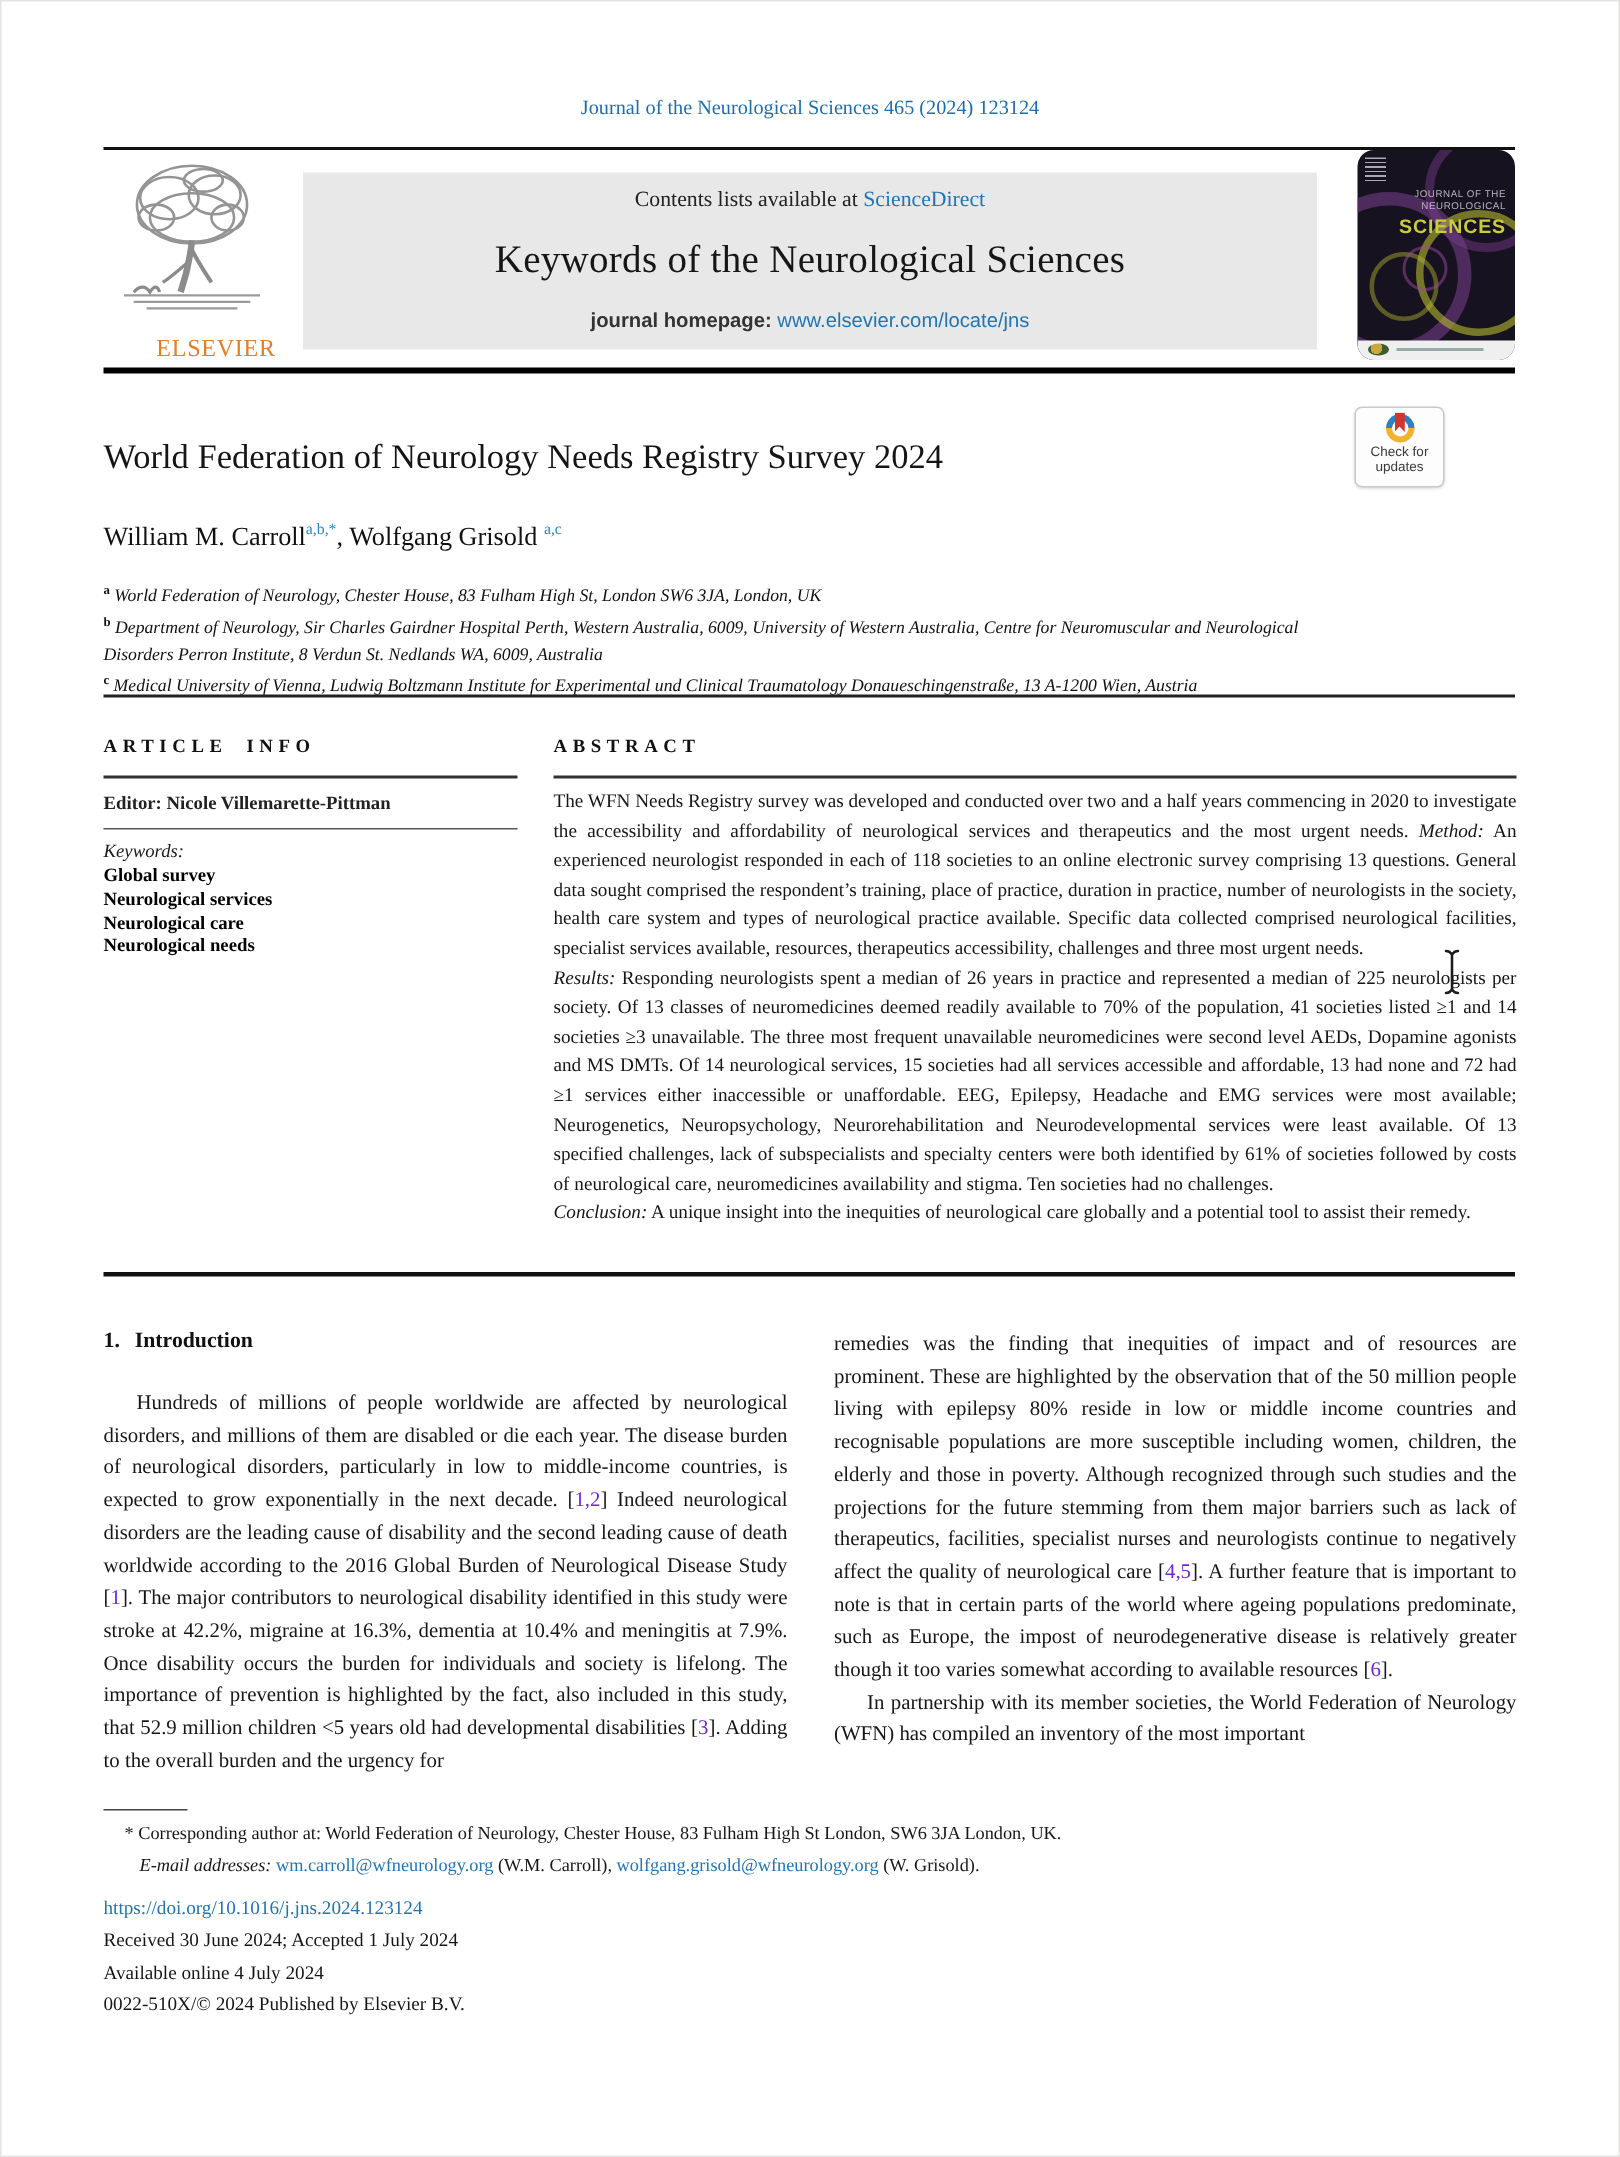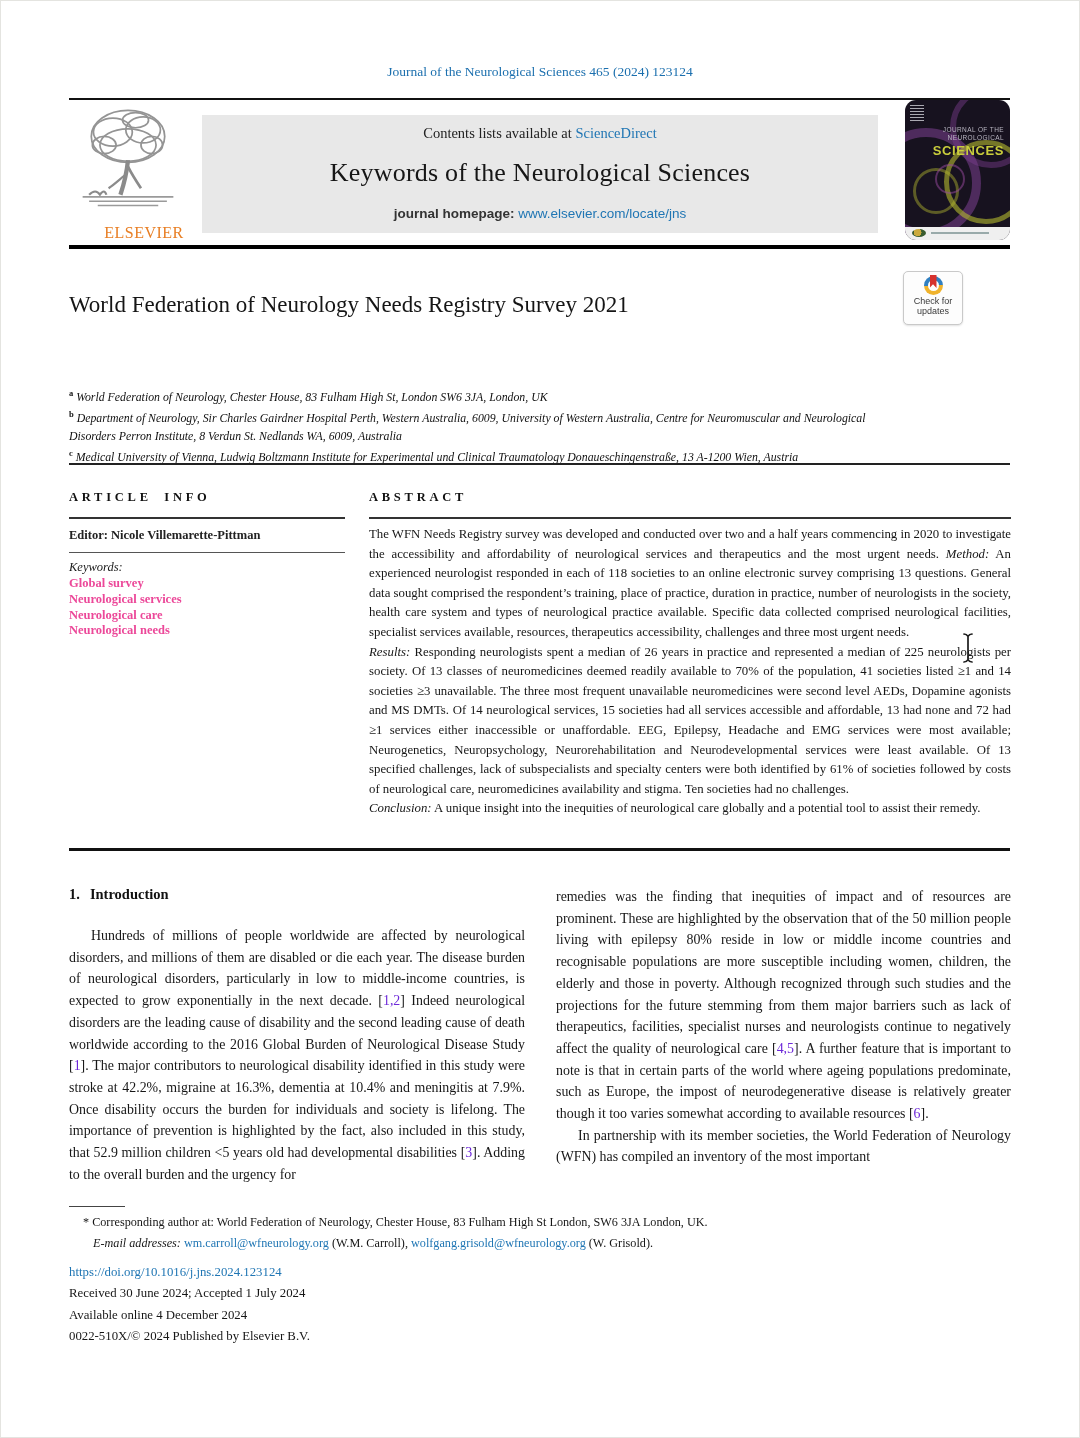--- a/index.html
+++ b/index.html
@@ -47,21 +47,21 @@
   .art-title{position:absolute;left:69px;top:292px;width:800px;font-size:23px;color:#151515;}
   .authors{position:absolute;left:69px;top:347px;font-size:17.5px;color:#111;}
   .authors sup{font-size:10.5px;color:#2e86c4;}
   .affils{position:absolute;left:69px;top:385px;width:830px;font-size:11.8px;font-style:italic;
           line-height:17.5px;color:#111;}
   .affils sup{font-style:normal;font-size:8.5px;font-weight:bold;}
   
   .sec-head{position:absolute;font-size:12.5px;font-weight:bold;letter-spacing:.3em;word-spacing:.45em;color:#111;}
   .editor-line{position:absolute;left:69px;top:528px;width:276px;font-size:12.5px;font-weight:600;color:#222;}
   .kw-label{position:absolute;left:69px;top:560px;font-size:12.5px;font-style:italic;}
-  .kw-list{position:absolute;left:69px;top:576px;font-size:12.5px;line-height:15.8px;font-weight:600;color:#ec4899;}
+  .kw-list{position:absolute;left:69px;top:576px;font-size:12.5px;line-height:15.8px;font-weight:600;color:#000000;}
   .abstract{position:absolute;left:369px;top:525px;width:642px;font-size:12.8px;line-height:19.6px;
             text-align:justify;color:#161616;}
   .abstract .ital{font-style:italic;}
   
   .intro-head{position:absolute;left:69px;top:886px;font-size:14.5px;font-weight:bold;color:#111;}
   .col{position:absolute;font-size:13.9px;line-height:21.7px;text-align:justify;color:#161616;}
   .col p{margin:0;}
   .indent{text-indent:22px;}
   
   .fn{position:absolute;left:69px;top:1212px;width:820px;font-size:12.2px;line-height:21px;color:#161616;}
@@ -137,22 +137,25 @@
   <div class="rule" style="left:69px;top:245px;width:941px;height:4px;background:#000;"></div>
 
   <div class="crossmark">
     <div class="cm-circle">
       <div class="cm-book"></div>
     </div>
     <div class="cm-label">Check for</div>
     <div class="cm-label">updates</div>
   </div>
 
-  <div class="art-title">World Federation of Neurology Needs Registry Survey 2021</div>
-
+  <div class="art-title">World Federation of Neurology Needs Registry Survey 2024</div>
+
+  <div class="authors">
+    <span>William M. Carroll</span><sup>a,b,*</sup><span>, </span><span>Wolfgang Grisold</span> <sup>a,c</sup>
+  </div>
 
   <div class="affils">
     <div><sup>a</sup><span> World Federation of Neurology, Chester House, 83 Fulham High St, London SW6 3JA, London, UK</span></div>
     <div><sup>b</sup><span> Department of Neurology, Sir Charles Gairdner Hospital Perth, Western Australia, 6009, University of Western Australia, Centre for Neuromuscular and Neurological Disorders Perron Institute, 8 Verdun St. Nedlands WA, 6009, Australia</span></div>
     <div><sup>c</sup><span> Medical University of Vienna, Ludwig Boltzmann Institute for Experimental und Clinical Traumatology Donaueschingenstraße, 13 A-1200 Wien, Austria</span></div>
   </div>
 
   <div class="rule" style="left:69px;top:463px;width:941px;height:1.5px;background:#222;"></div>
 
   <div class="sec-head" style="left:69px;top:490px;">ARTICLE INFO</div>
@@ -194,21 +197,21 @@
 
   <div class="rule" style="left:69px;top:1206px;width:56px;height:1px;background:#444;"></div>
   <div class="fn">
     <div style="text-indent:14px;"><span>*</span><span> Corresponding author at: World Federation of Neurology, Chester House, 83 Fulham High St London, SW6 3JA London, UK.</span></div>
     <div style="padding-left:24px;"><span class="ital">E-mail addresses: </span><span class="link">wm.carroll@wfneurology.org</span><span> (W.M. Carroll), </span><span class="link">wolfgang.grisold@wfneurology.org</span><span> (W. Grisold).</span></div>
   </div>
 
   <div class="bottom">
     <div class="link">https://doi.org/10.1016/j.jns.2024.123124</div>
     <div>Received 30 June 2024; Accepted 1 July 2024</div>
-    <div>Available online 4 December 2024</div>
+    <div>Available online 4 July 2024</div>
     <div>0022-510X/© 2024 Published by Elsevier B.V.</div>
   </div>
 
   <div class="cursor">
     <svg width="16" height="32" viewBox="0 0 16 32">
       <path d="M4 2 C6 2 7.2 3 8 4.4 C8.8 3 10 2 12 2 M4 30 C6 30 7.2 29 8 27.6 C8.8 29 10 30 12 30 M8 4.4 L8 27.6" stroke="#1c1c1c" stroke-width="1.7" fill="none" stroke-linecap="round"></path>
     </svg>
   </div>
 
 </div>

